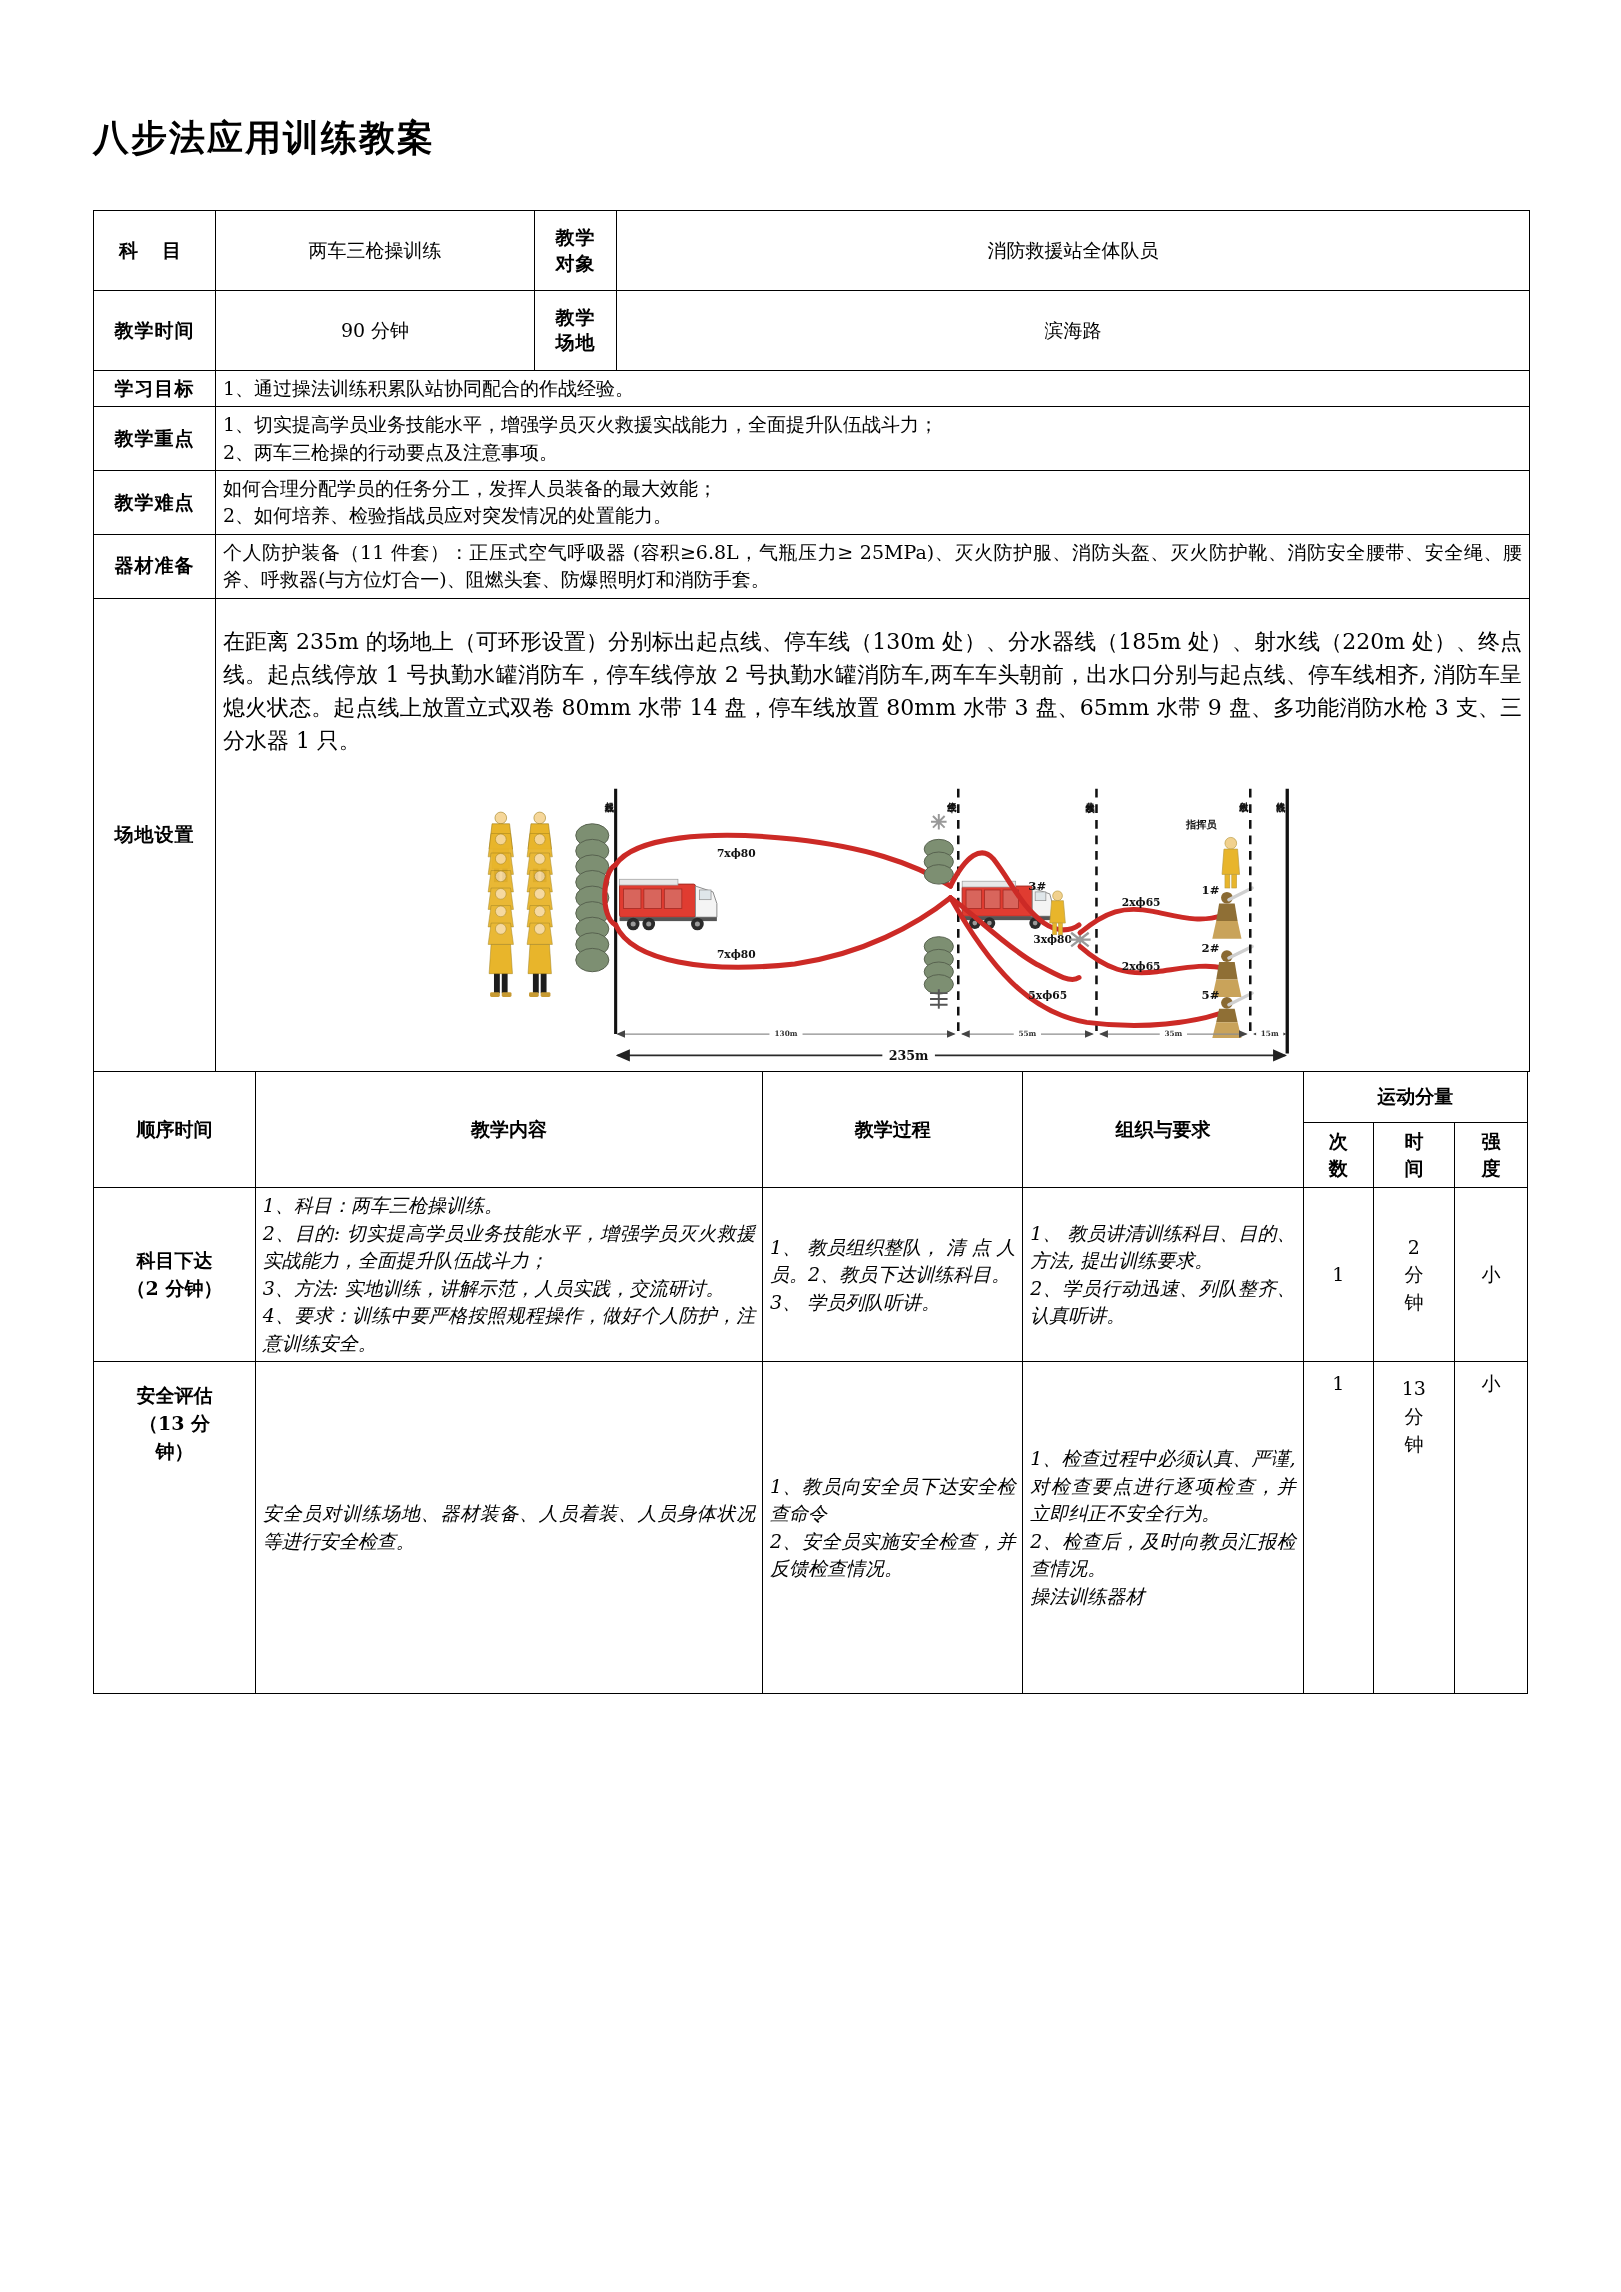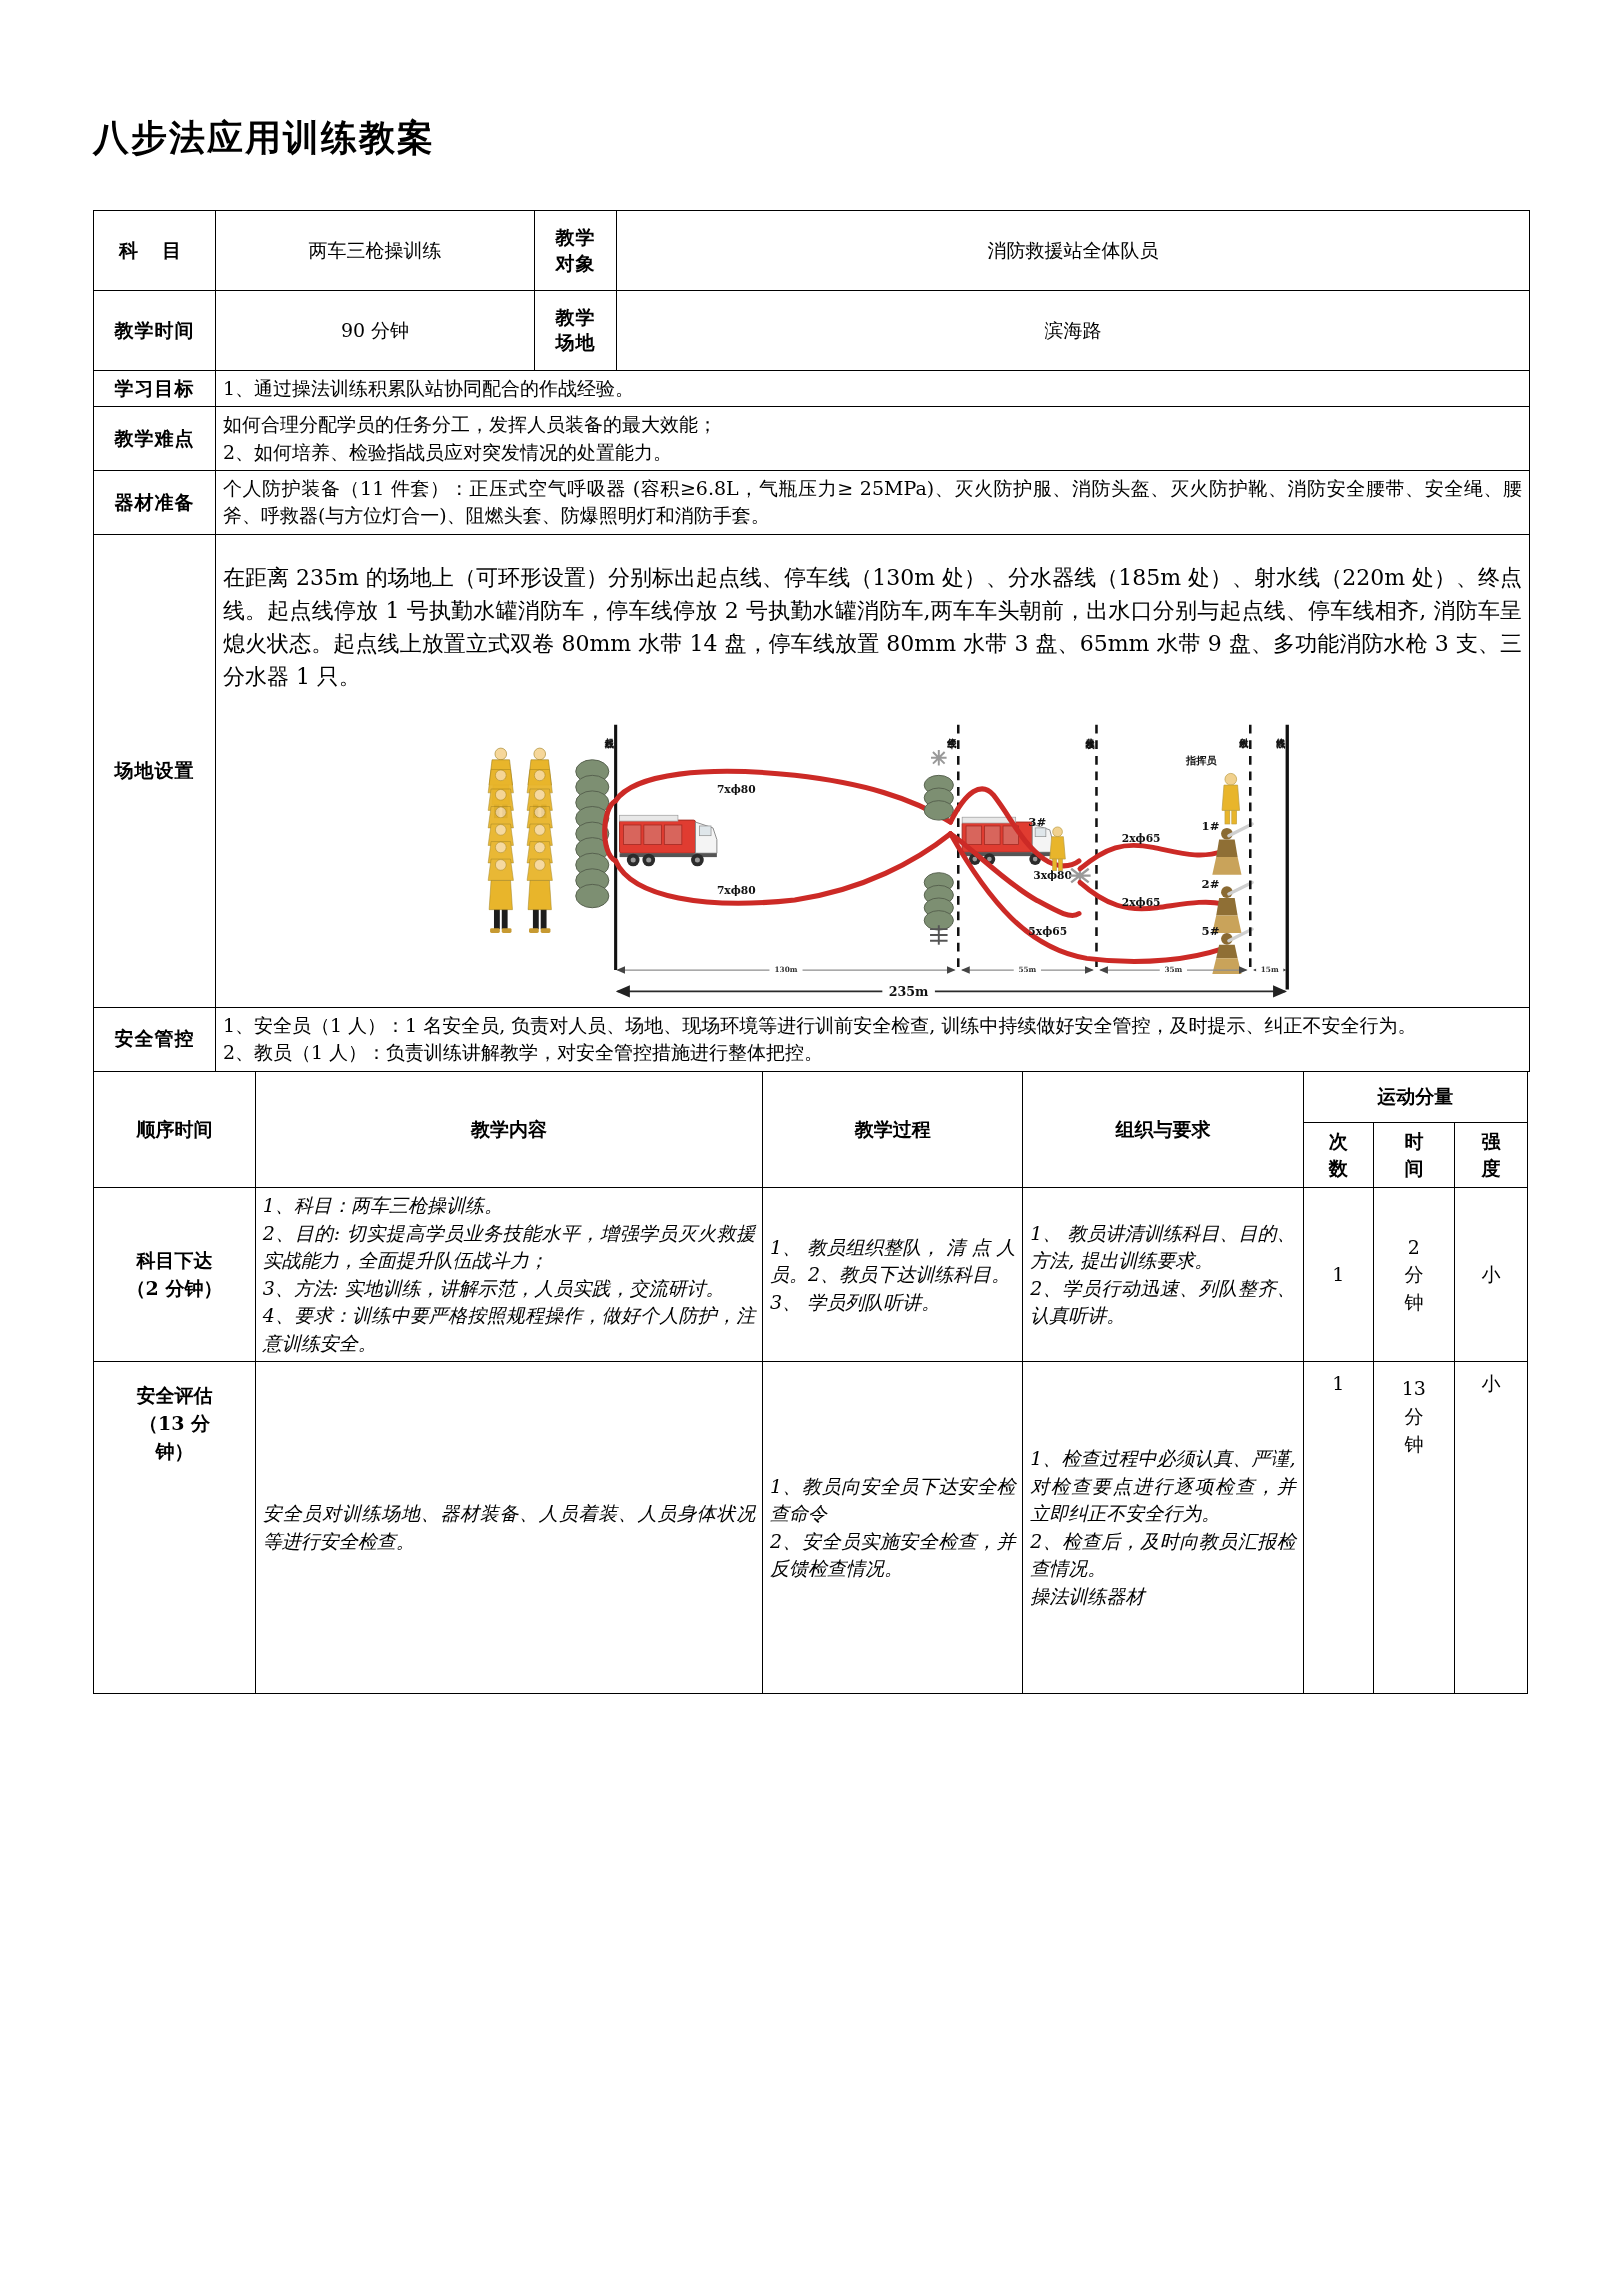--- a/index.html
+++ b/index.html
@@ -119,20 +119,27 @@
         <td class="ctr">滨海路</td>
       </tr>
 
       <tr>
         <td class="lbl">学习目标</td>
         <td class="body-txt" colspan="3">
           <p>1、通过操法训练积累队站协同配合的作战经验。</p>
         </td>
       </tr>
 
+      <tr>
+        <td class="lbl">教学重点</td>
+        <td class="body-txt" colspan="3">
+          <p>1、切实提高学员业务技能水平，增强学员灭火救援实战能力，全面提升队伍战斗力；</p>
+          <p>2、两车三枪操的行动要点及注意事项。</p>
+        </td>
+      </tr>
 
       <tr>
         <td class="lbl">教学难点</td>
         <td class="body-txt" colspan="3">
           <p>如何合理分配学员的任务分工，发挥人员装备的最大效能；</p>
           <p>2、如何培养、检验指战员应对突发情况的处置能力。</p>
         </td>
       </tr>
 
       <tr>
@@ -389,27 +396,20 @@
               </g>
 
               <line x1="198" y1="284" x2="884" y2="284" stroke="#2a2a2a" stroke-width="1.8" marker-start="url(#ahbL)" marker-end="url(#ahb)"></line>
               <rect x="470" y="275" width="54" height="16" fill="#fff" stroke="none"></rect>
               <text x="497" y="289" font-size="13" font-weight="bold" fill="#111" text-anchor="middle">235m</text>
             </svg>
           </div>
         </td>
       </tr>
 
-      <tr>
-        <td class="lbl">安全管控</td>
-        <td class="body-txt" colspan="3">
-          <p>1、安全员（1 人）：1 名安全员, 负责对人员、场地、现场环境等进行训前安全检查, 训练中持续做好安全管控，及时提示、纠正不安全行为。</p>
-          <p>2、教员（1 人）：负责训练讲解教学，对安全管控措施进行整体把控。</p>
-        </td>
-      </tr>
 
     </tbody>
   </table>
 
   <table class="main" style="margin-top:-1px;">
     <colgroup>
       <col style="width:122px">
       <col style="width:382px">
       <col style="width:196px">
       <col style="width:211px">

